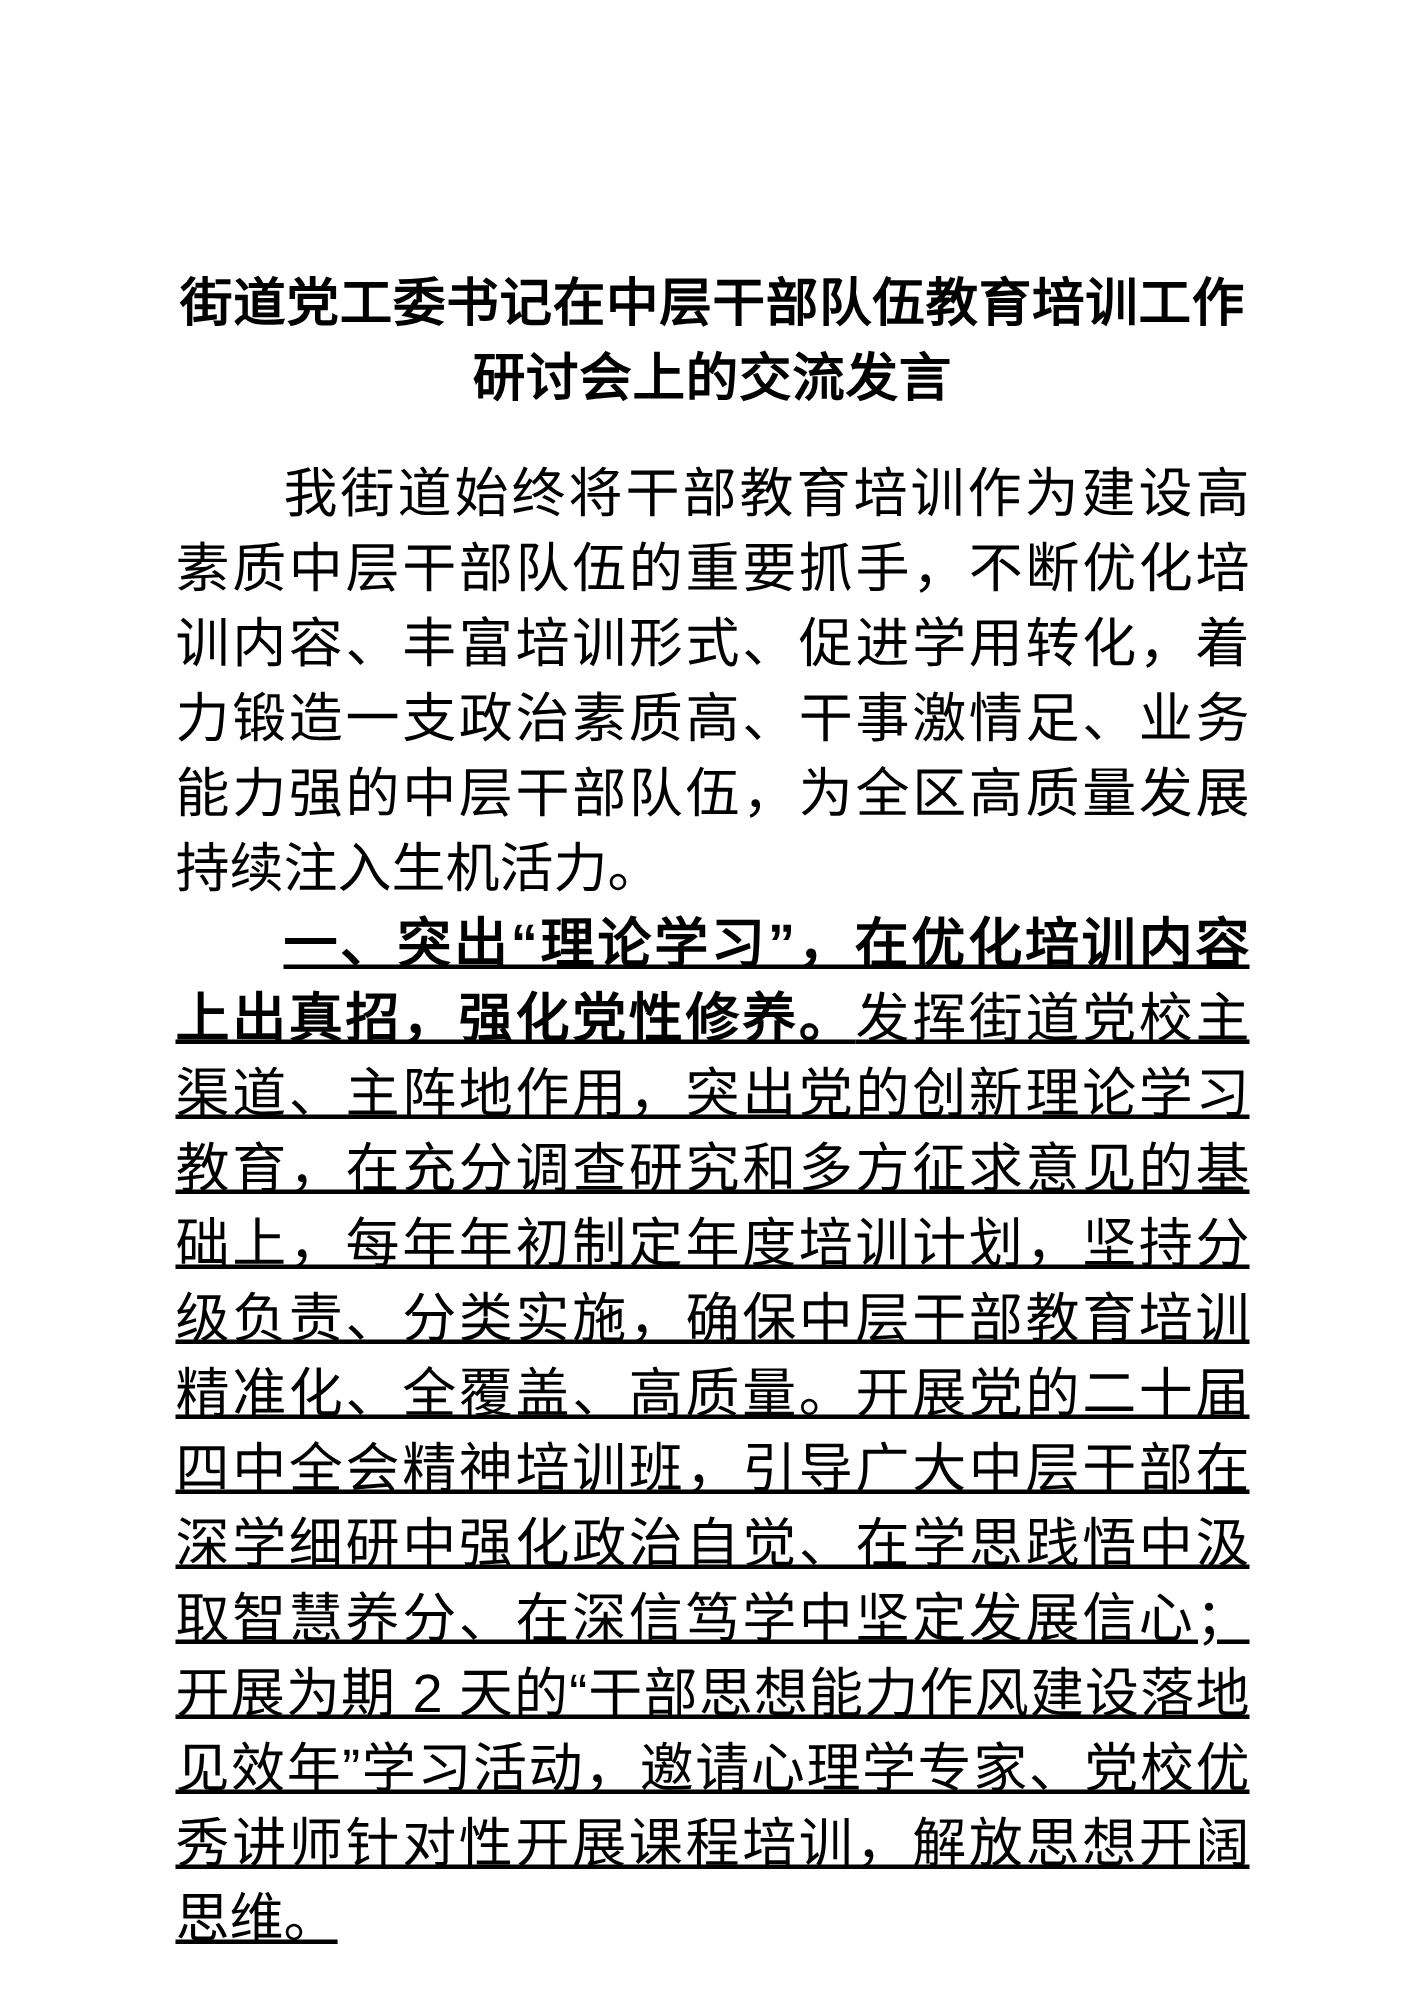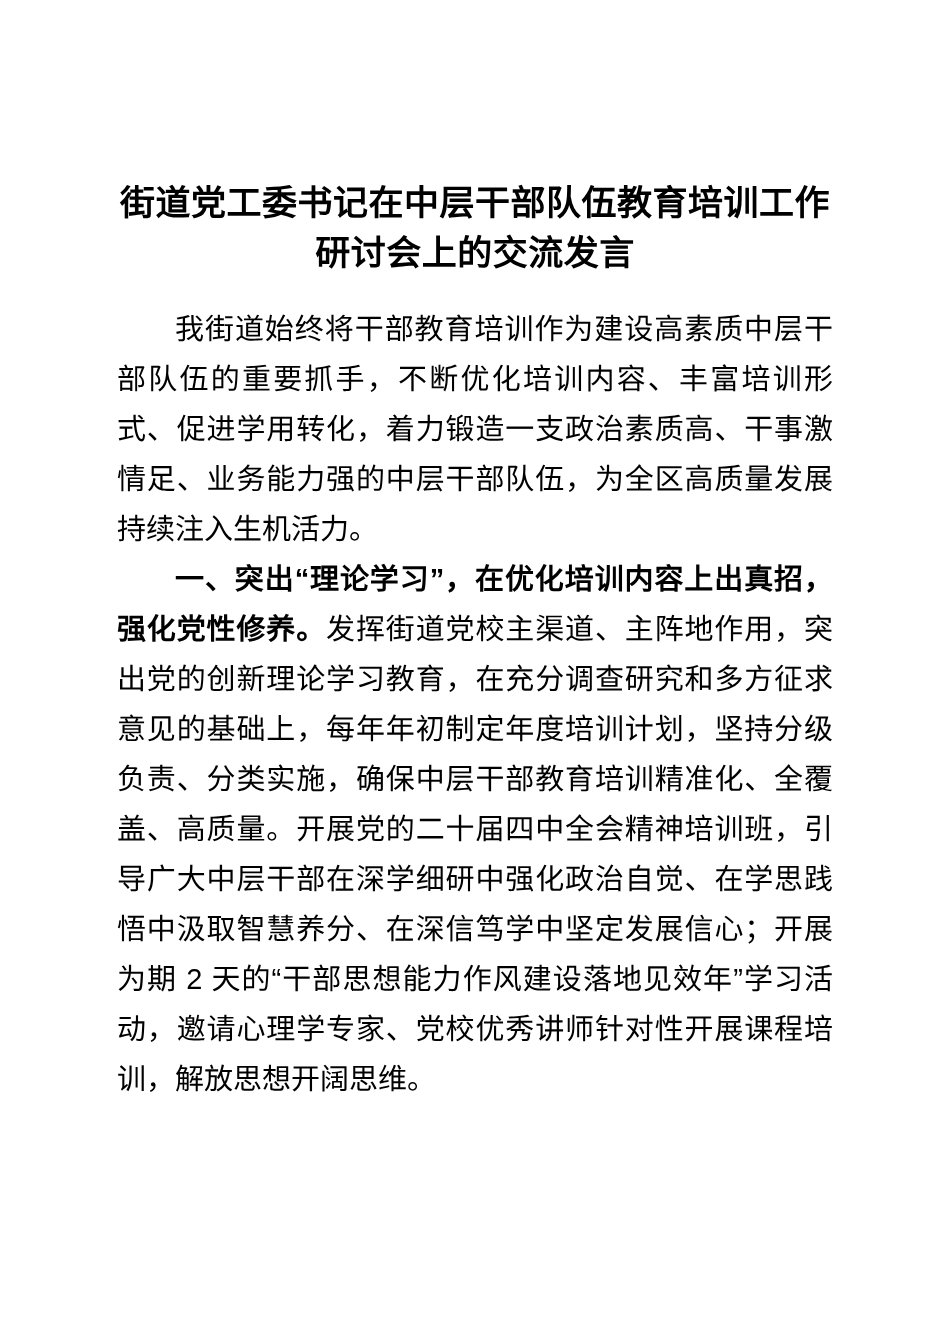--- a/index.html
+++ b/index.html
@@ -34,31 +34,32 @@
     text-align: center;
     letter-spacing: 0.5px;
     color: #000000;
   }
   .body-block {
     margin-top: 26px;
   }
   .para {
     margin: 0;
     padding: 0;
-    font-size: 29px;
+    font-size: 36px;
     line-height: 50px;
     text-align: justify;
     text-align-last: left;
     text-justify: inter-character;
     text-indent: 2em;
     color: #000000;
     word-break: break-all;
   }
   .para + .para {
     margin-top: 0;
+    text-decoration: underline;
   }
   .lead {
     font-weight: bold;
   }
 </style>
 </head>
 <body>
 
 <div class="page">
   <div class="content">

